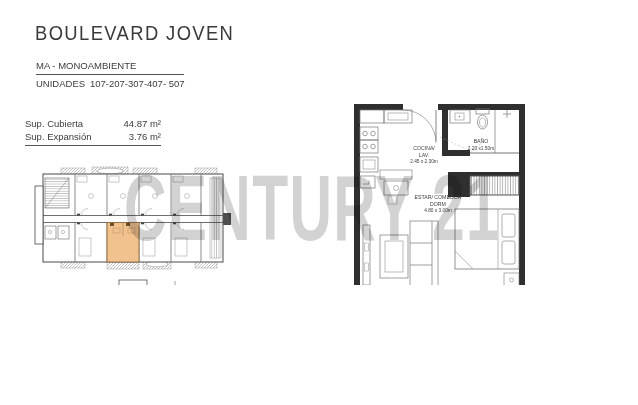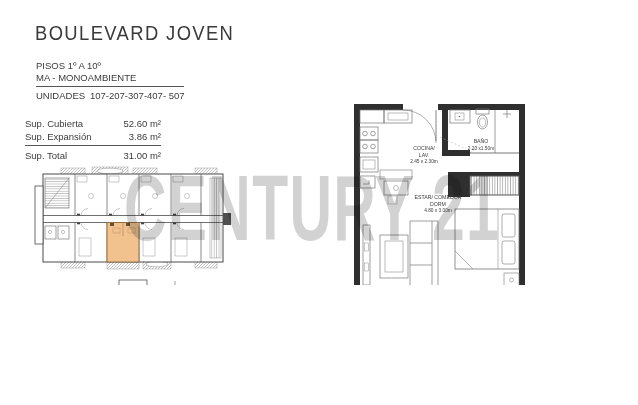--- a/index.html
+++ b/index.html
@@ -21,45 +21,40 @@
   .abs{position:absolute;}
 </style>
 </head>
 <body>
 
 <div class="page">
 
   <div class="title">BOULEVARD JOVEN</div>
 
   <div class="info">
-    <div class="row">PISOS  1º A 10º</div>
     <div class="row">MA - MONOAMBIENTE</div>
     <div class="rule" style="width:148px"></div>
     <div class="unidades">
       <span class="lbl">UNIDADES</span>
       <span>
         <span style="display:block">107-207-307-407- 507</span>
       </span>
     </div>
   </div>
 
   <div class="areas">
     <div class="arow">
       <span>Sup. Cubierta</span>
-      <span>52.60 m²</span>
+      <span>44.87 m²</span>
     </div>
     <div class="arow">
       <span>Sup. Expansión</span>
-      <span>3.86 m²</span>
+      <span>3.76 m²</span>
     </div>
     <div class="rule" style="width:136px"></div>
-    <div class="arow">
-      <span>Sup. Total</span>
-      <span>31.00 m²</span>
-    </div>
   </div>
 
   <svg class="abs" style="left:33px;top:166px" width="200" height="130" viewBox="0 0 200 130">
     <defs>
       <pattern id="bh" width="3" height="3" patternUnits="userSpaceOnUse">
         <path d="M0,3 L3,0" stroke="#9a9a9a" stroke-width="0.6"></path>
       </pattern>
       <pattern id="bhh" width="4" height="2.4" patternUnits="userSpaceOnUse">
         <line x1="0" y1="1.2" x2="4" y2="1.2" stroke="#8a8a8a" stroke-width="0.5"></line>
       </pattern>

